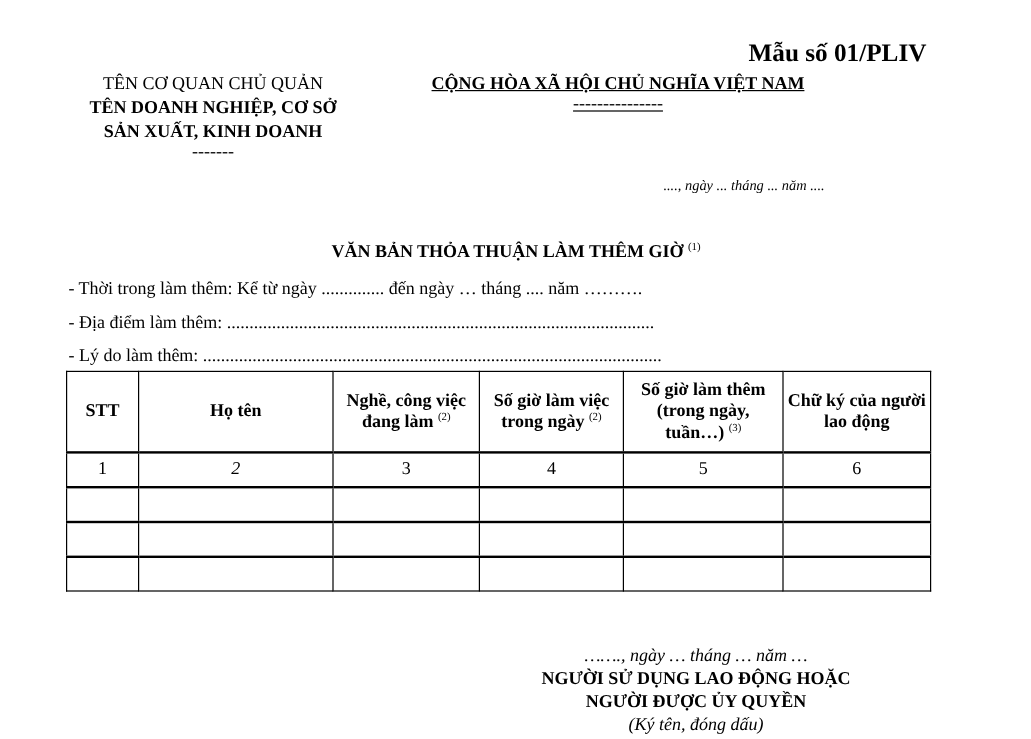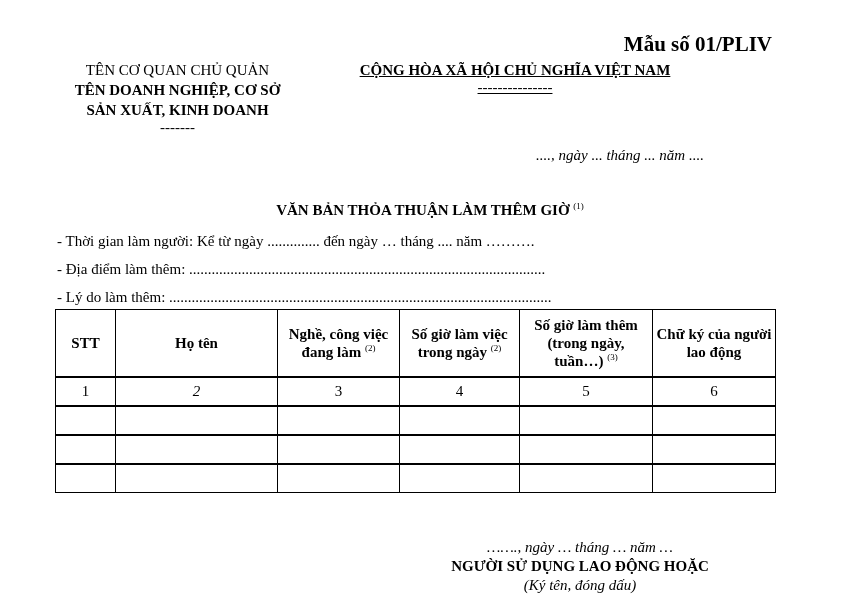--- a/index.html
+++ b/index.html
@@ -26,21 +26,21 @@
     .left-header {
       left: 55px; top: 60px; width: 245px;
       text-align: center; font-size: 15px; line-height: 20px;
     }
     .right-header {
       left: 330px; top: 60px; width: 370px;
       text-align: center; font-size: 15px; line-height: 20px; text-decoration: underline;
     }
     .date-line-top {
       left: 470px; top: 147px; width: 300px;
-      text-align: center; font-size: 15px; font-style: italic;
+      text-align: center; font-size: 12px; font-style: italic;
     }
     .doc-title {
       left: 130px; top: 202px; width: 600px;
       text-align: center; font-size: 15px; font-weight: bold;
     }
     sup { font-size: 9px; font-weight: normal; vertical-align: 6px; line-height: 0; }
     .field-line {
       left: 57px; font-size: 15px; white-space: nowrap;
     }
     table.grid {
@@ -87,21 +87,21 @@
   <div style="line-height:14px;">---------------</div>
 </div>
 
 <div class="abs date-line-top">...., ngày ... tháng ... năm ....</div>
 
 <div class="abs doc-title">
   <span>VĂN BẢN THỎA THUẬN LÀM THÊM GIỜ</span>
   <sup>(1)</sup>
 </div>
 
-<div class="abs field-line" style="top:233px;">- Thời gian làm người: Kể từ ngày .............. đến ngày … tháng .... năm ……….</div>
+<div class="abs field-line" style="top:233px;">- Thời trong làm thêm: Kể từ ngày .............. đến ngày … tháng .... năm ……….</div>
 <div class="abs field-line" style="top:261px;">- Địa điểm làm thêm: ...............................................................................................</div>
 <div class="abs field-line" style="top:289px;">- Lý do làm thêm: ......................................................................................................</div>
 
 <table class="grid">
   <thead>
     <tr>
       <th style="width:55px;">
         <span>STT</span>
       </th>
       <th style="width:157px;">
@@ -156,14 +156,15 @@
       <td></td>
       <td></td>
       <td></td>
     </tr>
   </tbody>
 </table>
 
 <div class="abs sign-block">
   <div class="italic">……., ngày … tháng … năm …</div>
   <div class="bold">NGƯỜI SỬ DỤNG LAO ĐỘNG HOẶC</div>
+  <div class="bold">NGƯỜI ĐƯỢC ỦY QUYỀN</div>
   <div class="italic">(Ký tên, đóng dấu)</div>
 </div>
 
 </body></html>

